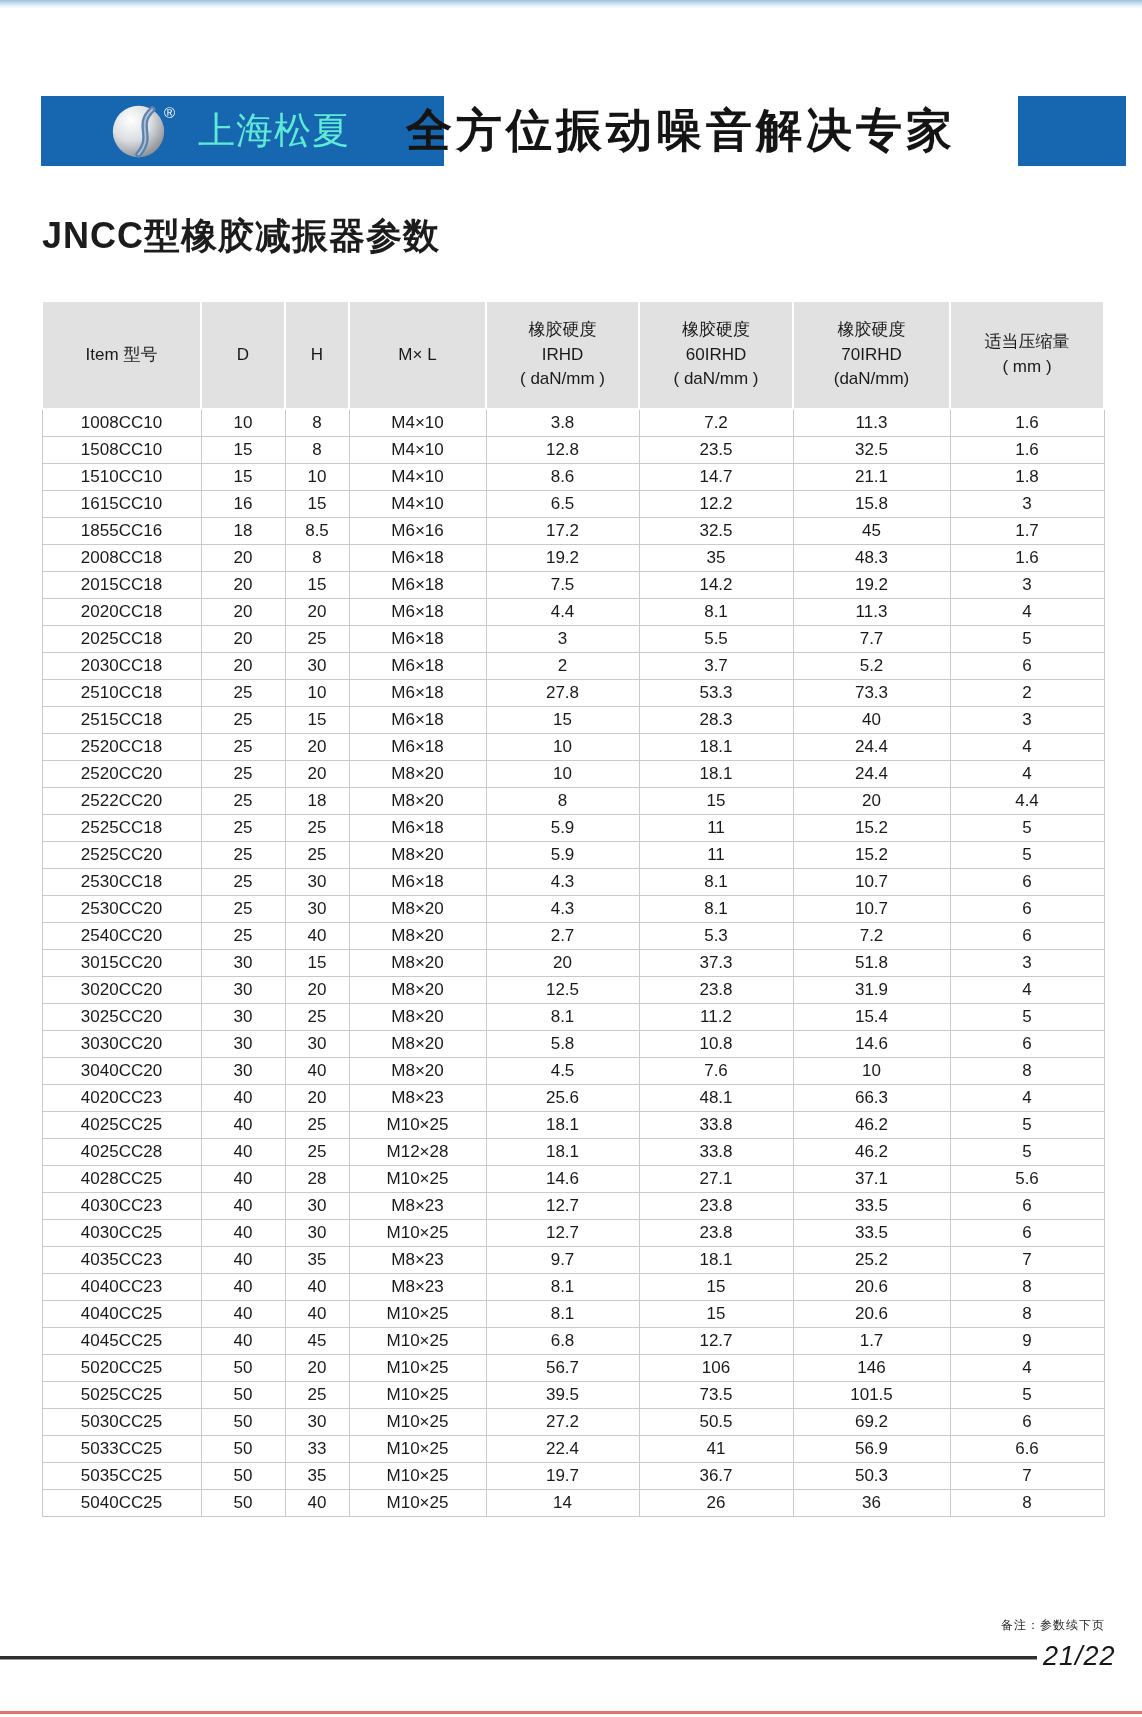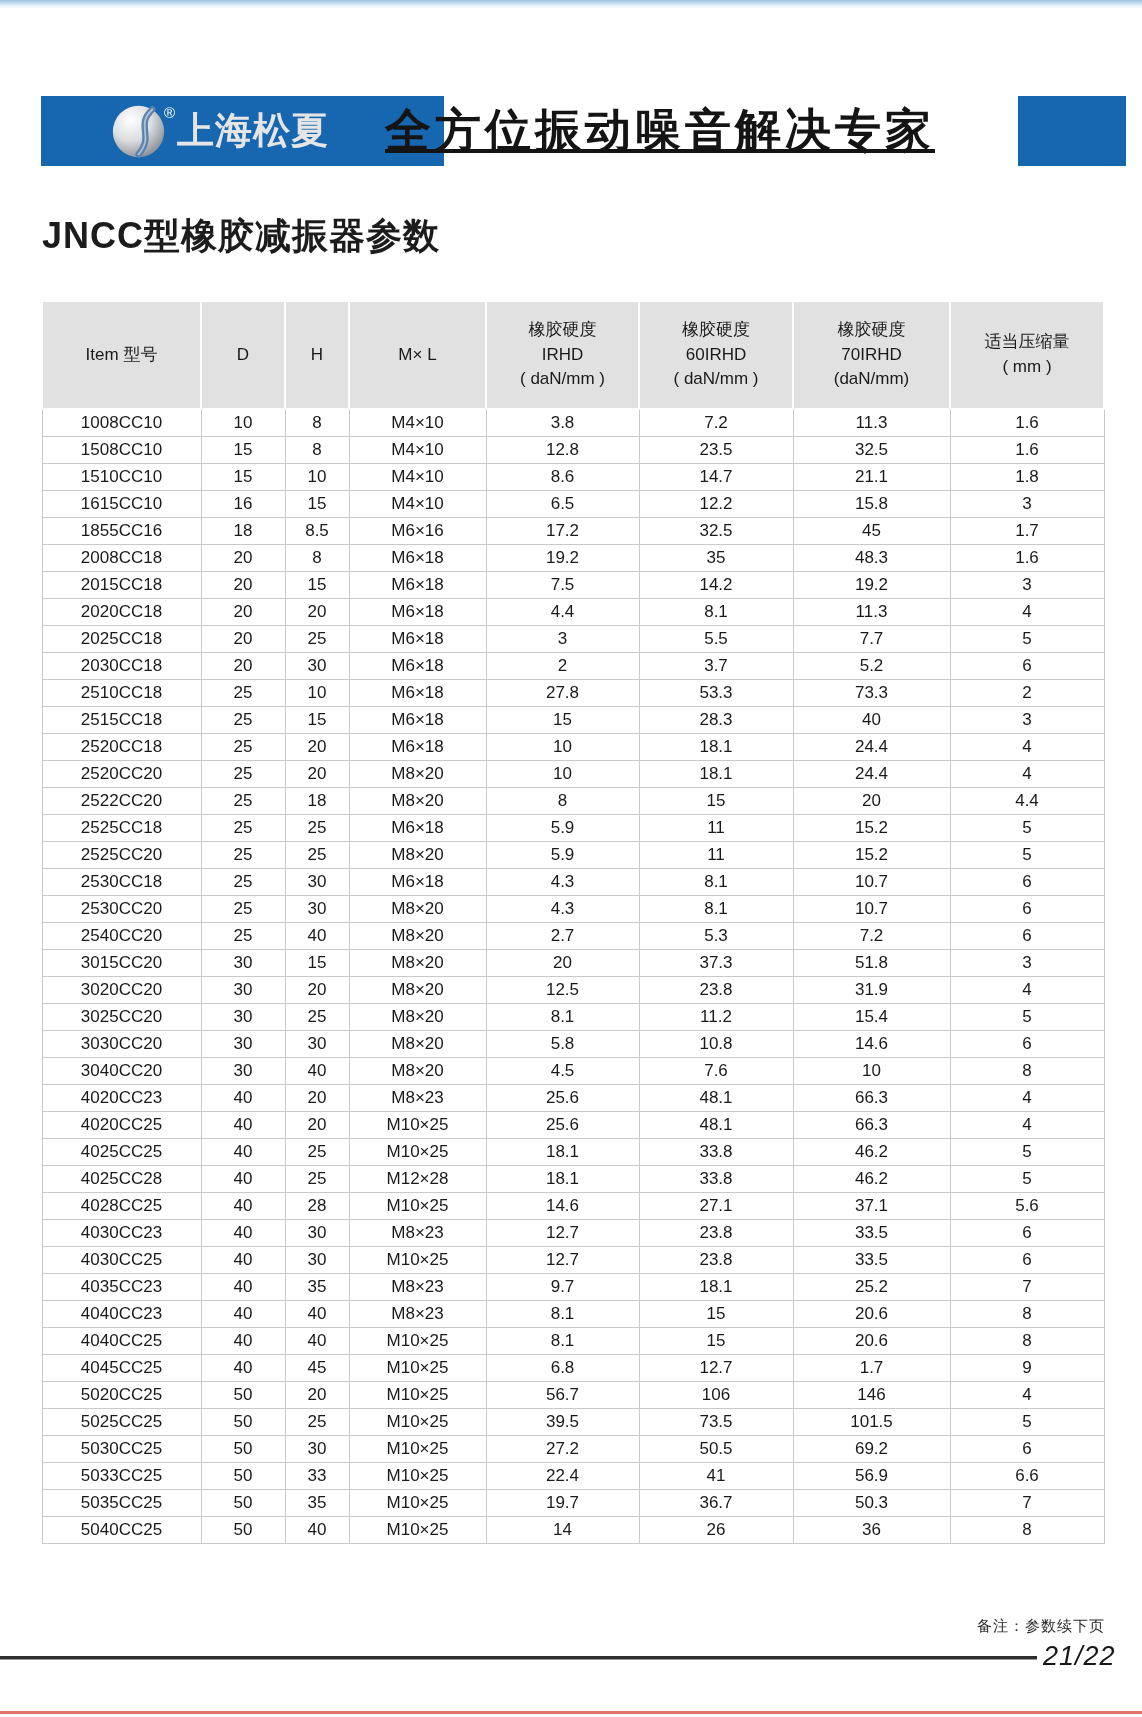--- a/index.html
+++ b/index.html
@@ -7,41 +7,41 @@
   body { font-family:"Liberation Sans","DejaVu Sans",sans-serif; color:#1a1a1a; }
   .page { position:relative; width:1142px; height:1717px; margin:0 auto; background:#ffffff; overflow:hidden; }
 
   .top-strip { position:absolute; top:0; left:0; width:100%; height:9px;
                background:linear-gradient(180deg,#9cc0de 0%,#e8f3fa 65%,#ffffff 100%); }
 
   .logo-block { position:absolute; left:41px; top:96px; width:403px; height:70px; background:#1766b0; }
   .logo-inner { position:absolute; left:70px; top:6px; height:58px; display:flex; align-items:center; }
   .sphere { width:55px; height:55px; display:block; }
   .reg { color:#ffffff; font-size:15px; line-height:1; position:relative; top:-19px; left:-2px; }
-  .logo-text { color:#e5e5e5; font-size:37px; font-weight:bold; letter-spacing:1px; white-space:nowrap; }
-
-  .slogan { position:absolute; left:420px; top:96px; width:480px; height:70px;
+  .logo-text { color:#5eead4; font-size:37px; font-weight:normal; letter-spacing:1px; white-space:nowrap;margin-left:21px; }
+
+  .slogan { position:absolute; left:441px; top:96px; width:480px; height:70px;
             display:flex; align-items:center; justify-content:center;
-            font-size:46px; font-weight:bold; color:#141414; letter-spacing:4px; white-space:nowrap;text-decoration:underline; }
+            font-size:46px; font-weight:bold; color:#141414; letter-spacing:4px; white-space:nowrap; }
 
   .right-block { position:absolute; left:1018px; top:96px; width:108px; height:70px; background:#1766b0; }
 
   .doc-title { position:absolute; left:42px; top:212px; font-size:36px; font-weight:bold;
                color:#1c1c1c; letter-spacing:1px; white-space:nowrap; }
 
   .params-table { position:absolute; left:41px; top:300px; width:1062px;
                   border-collapse:collapse; table-layout:fixed; }
   .params-table th { background:#e1e1e1; height:108px; font-size:17px; font-weight:normal;
                      color:#1a1a1a; text-align:center; vertical-align:middle;
                      border:2px solid #ffffff; padding:0; }
   .params-table td { height:27px; font-size:17px; color:#1a1a1a; text-align:center;
                      vertical-align:middle; border:1px solid #c9c9c9; background:#ffffff; padding:0; }
   .hdr-line { line-height:1.45; }
 
-  .note { position:absolute; top:1617px; right:37px; font-size:15px; color:#2a2a2a; letter-spacing:1px; }
+  .note { position:absolute; top:1617px; right:37px; font-size:12px; color:#2a2a2a; letter-spacing:1px; }
 
   .footer-rule { position:absolute; left:0; top:1656px; width:1037px; height:4px;
                  background:#2f2f2f; border-bottom:1px solid #9a9a9a; }
   .page-number { position:absolute; left:1043px; top:1641px; font-size:27px; color:#161616; letter-spacing:1px;font-style:italic; }
 
   .bottom-line { position:absolute; left:0; top:1711px; width:100%; height:3px; background:#e2746c; }
 </style>
 </head>
 <body>
 
@@ -375,30 +375,20 @@
           <td>4020CC23</td>
           <td>40</td>
           <td>20</td>
           <td>M8×23</td>
           <td>25.6</td>
           <td>48.1</td>
           <td>66.3</td>
           <td>4</td>
         </tr>
         <tr>
-          <td>4020CC25</td>
-          <td>40</td>
-          <td>20</td>
-          <td>M10×25</td>
-          <td>25.6</td>
-          <td>48.1</td>
-          <td>66.3</td>
-          <td>4</td>
-        </tr>
-        <tr>
           <td>4025CC25</td>
           <td>40</td>
           <td>25</td>
           <td>M10×25</td>
           <td>18.1</td>
           <td>33.8</td>
           <td>46.2</td>
           <td>5</td>
         </tr>
         <tr>

